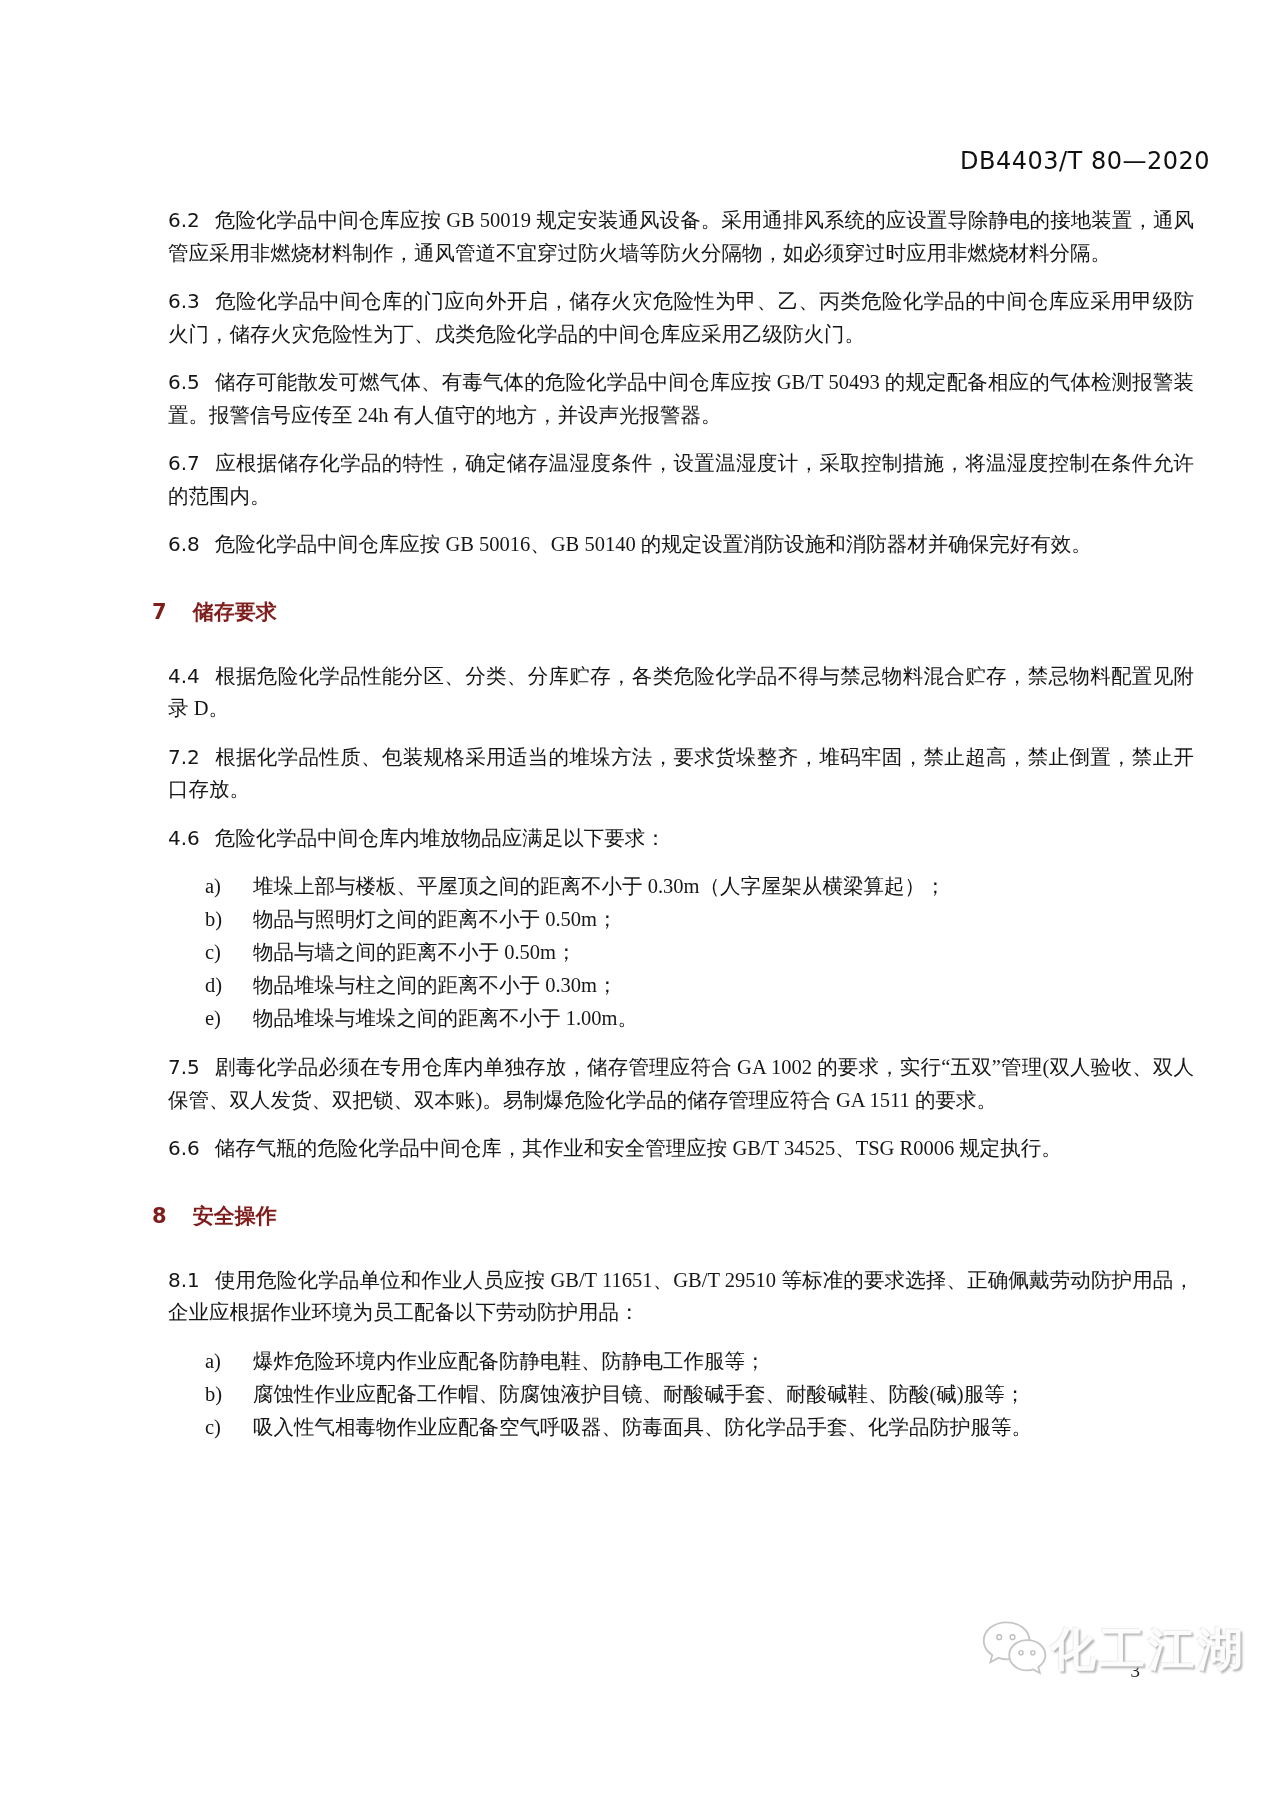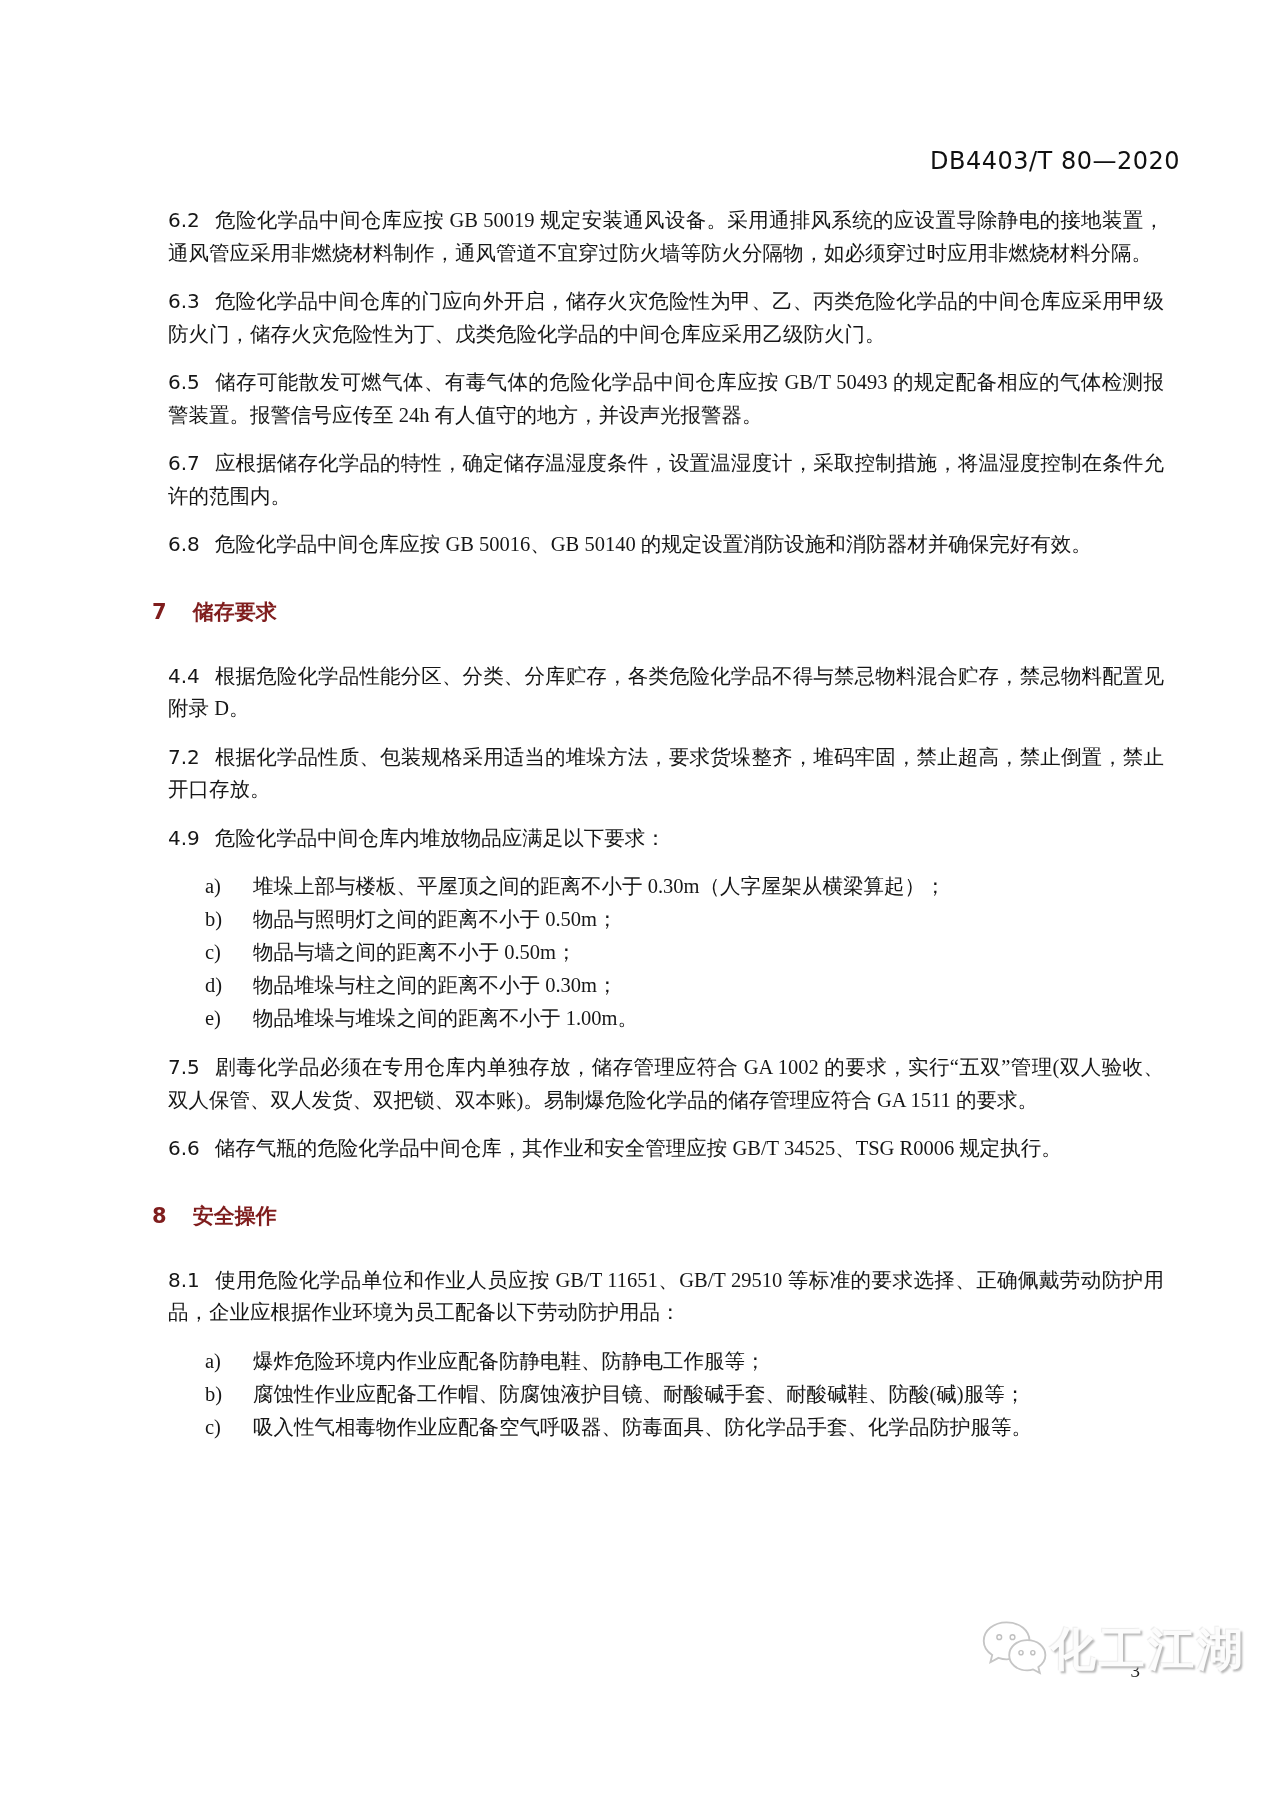--- a/index.html
+++ b/index.html
@@ -3,21 +3,21 @@
 <meta charset="utf-8">
 <style>
   html,body{margin:0;padding:0;background:#ffffff;}
   body{
     width:1280px;height:1810px;position:relative;overflow:hidden;
     font-family:"Liberation Serif","DejaVu Serif",serif;
     color:#161616;
   }
   .page{
     position:absolute;inset:0;
-    padding:0 100px 0 152px;
+    padding:0 70px 0 152px;
     box-sizing:border-box;
   }
   .doc-header{
     margin-top:147px;
     text-align:right;
     font-family:"DejaVu Sans","Liberation Sans",sans-serif;
     font-size:24px;
     letter-spacing:0.5px;
     color:#101010;
     line-height:28px;
@@ -103,21 +103,21 @@
     <p class="clause"><span class="cnum">6.7</span><span>应根据储存化学品的特性，确定储存温湿度条件，设置温湿度计，采取控制措施，将温湿度控制在条件允许的范围内。</span></p>
 
     <p class="clause"><span class="cnum">6.8</span><span>危险化学品中间仓库应按 GB 50016、GB 50140 的规定设置消防设施和消防器材并确保完好有效。</span></p>
 
     <h2 class="sec-heading"><span class="hnum">7</span><span>储存要求</span></h2>
 
     <p class="clause"><span class="cnum">4.4</span><span>根据危险化学品性能分区、分类、分库贮存，各类危险化学品不得与禁忌物料混合贮存，禁忌物料配置见附录 D。</span></p>
 
     <p class="clause"><span class="cnum">7.2</span><span>根据化学品性质、包装规格采用适当的堆垛方法，要求货垛整齐，堆码牢固，禁止超高，禁止倒置，禁止开口存放。</span></p>
 
-    <p class="clause"><span class="cnum">4.9</span><span>危险化学品中间仓库内堆放物品应满足以下要求：</span></p>
+    <p class="clause"><span class="cnum">4.6</span><span>危险化学品中间仓库内堆放物品应满足以下要求：</span></p>
 
     <p class="li"><span class="lim">a)</span><span>堆垛上部与楼板、平屋顶之间的距离不小于 0.30m（人字屋架从横梁算起）；</span></p>
     <p class="li"><span class="lim">b)</span><span>物品与照明灯之间的距离不小于 0.50m；</span></p>
     <p class="li"><span class="lim">c)</span><span>物品与墙之间的距离不小于 0.50m；</span></p>
     <p class="li"><span class="lim">d)</span><span>物品堆垛与柱之间的距离不小于 0.30m；</span></p>
     <p class="li"><span class="lim">e)</span><span>物品堆垛与堆垛之间的距离不小于 1.00m。</span></p>
 
 
     <p class="clause"><span class="cnum">7.5</span><span>剧毒化学品必须在专用仓库内单独存放，储存管理应符合 GA 1002 的要求，实行“五双”管理(双人验收、双人保管、双人发货、双把锁、双本账)。易制爆危险化学品的储存管理应符合 GA 1511 的要求。</span></p>
 

